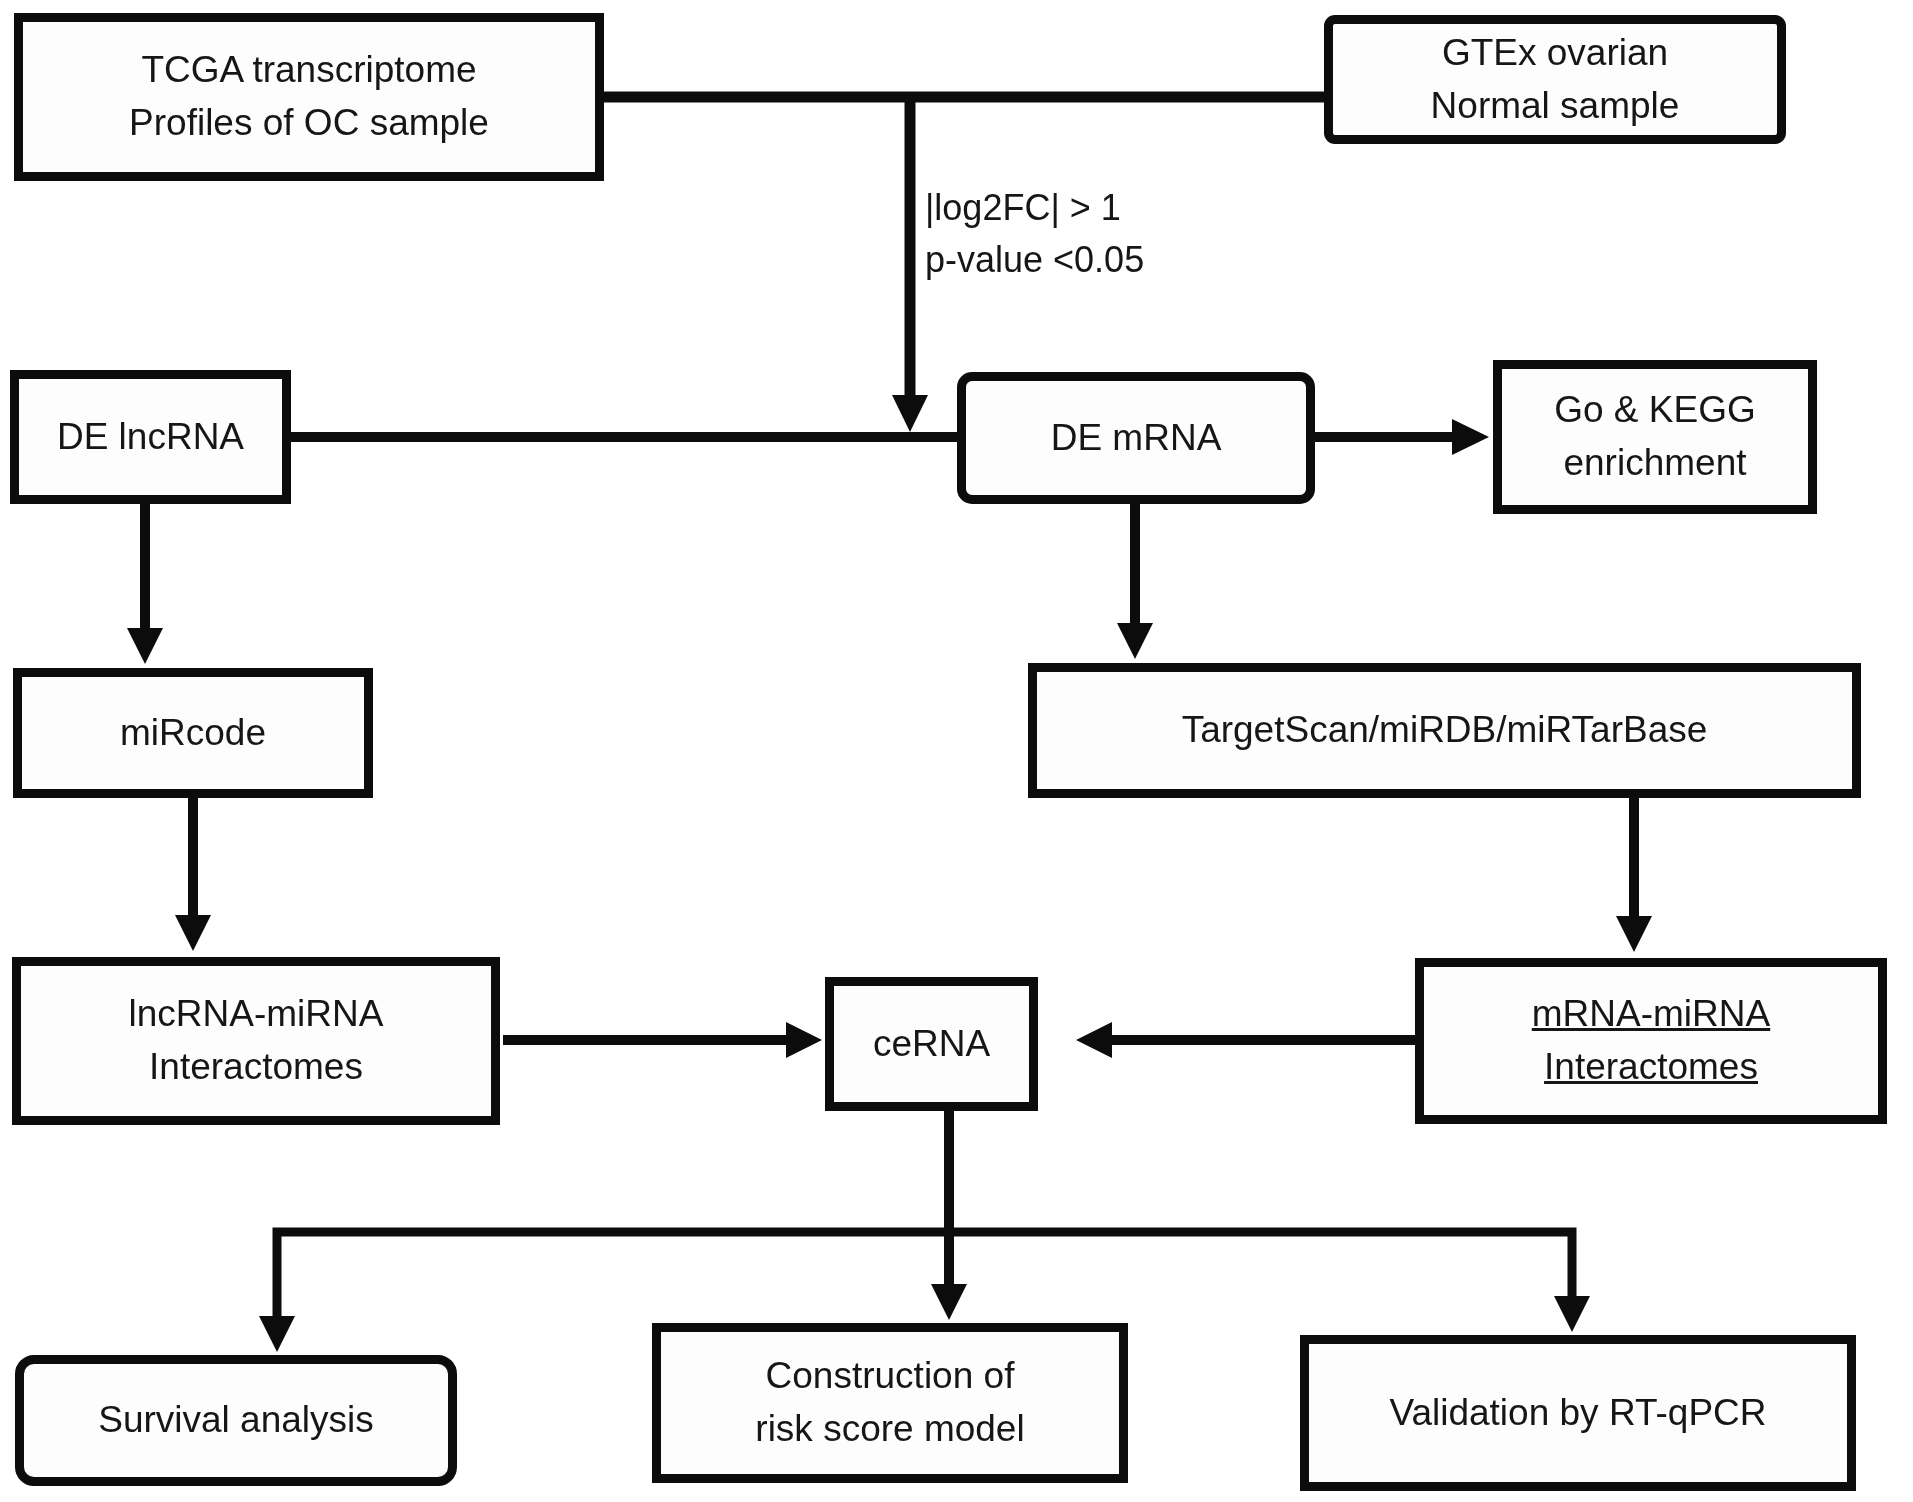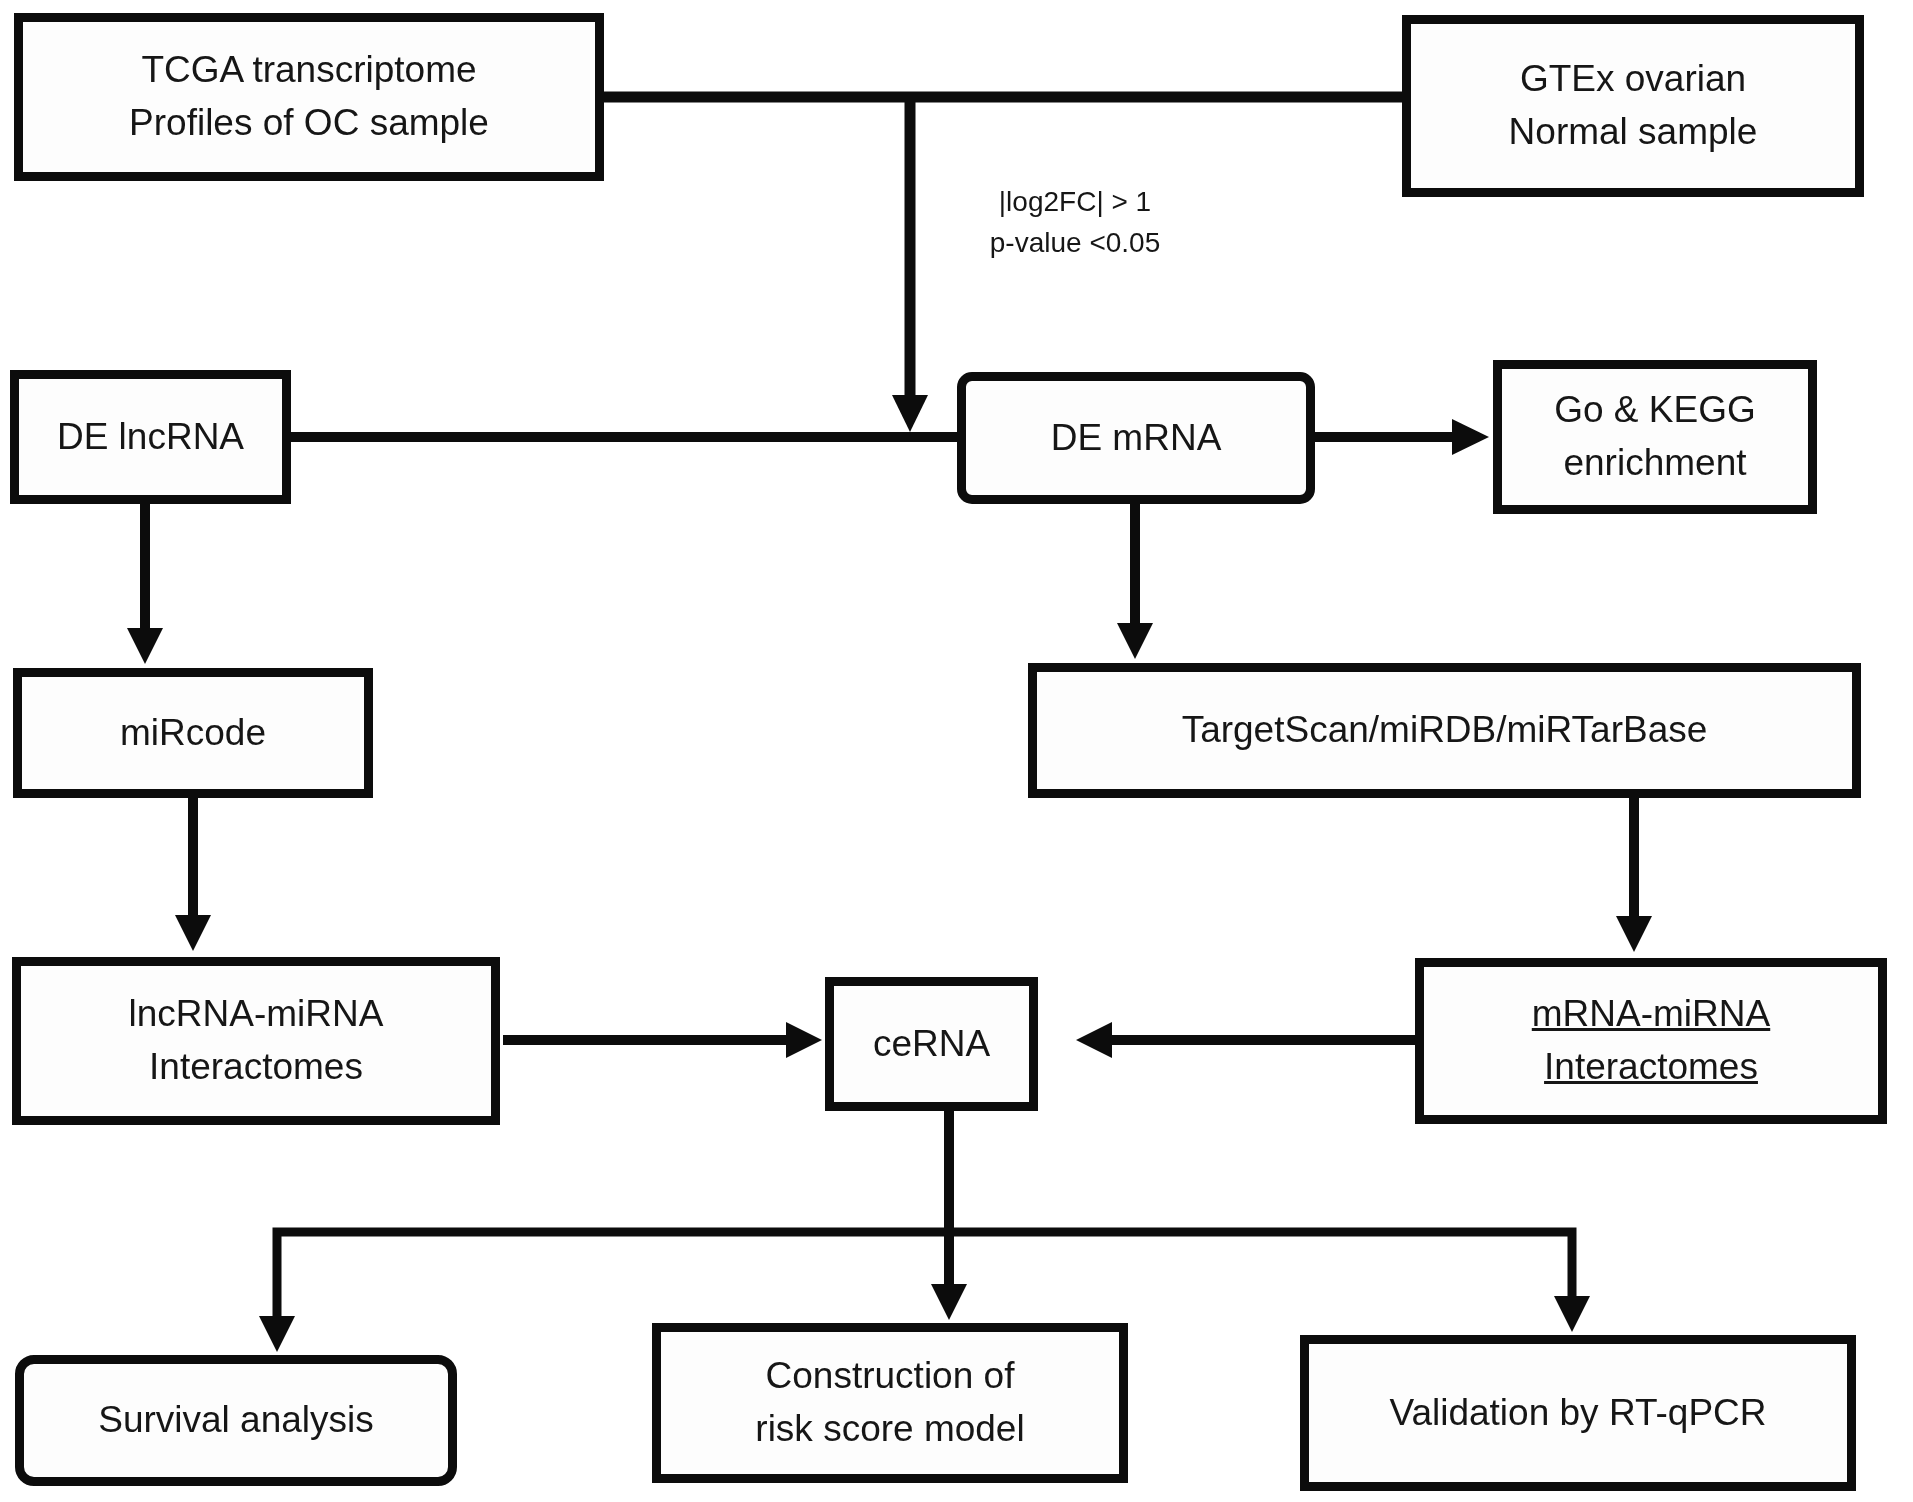--- a/index.html
+++ b/index.html
@@ -39,22 +39,21 @@
     display:flex;
     align-items:center;
     justify-content:center;
     text-align:center;
     font-size:37px;
     line-height:1.42;
     color:var(--text);
   }
   .annotation{
     position:absolute;
-    text-align:center;
-    font-size:28px;
+    font-size:36px;
     line-height:1.45;
     color:var(--text);
   }
 </style>
 </head>
 <body>
 
 <div class="stage">
 
   <svg class="connectors" viewBox="0 0 1913 1502" xmlns="http://www.w3.org/2000/svg">
@@ -94,21 +93,21 @@
     <polygon points="1554,1296 1590,1296 1572,1332"></polygon>
   </svg>
 
   <div class="node" style="left:14px;top:13px;width:590px;height:168px;">
     <div>
       <div>TCGA transcriptome</div>
       <div>Profiles of OC sample</div>
     </div>
   </div>
 
-  <div class="node" style="left:1402px;top:15px;width:462px;height:182px;">
+  <div class="node" style="left:1324px;top:15px;width:462px;height:129px;border-radius:11px;">
     <div>
       <div>GTEx ovarian</div>
       <div>Normal sample</div>
     </div>
   </div>
 
   <div class="annotation" style="left:925px;top:182px;width:300px;">
     <div>|log2FC| &gt; 1</div>
     <div>p-value &lt;0.05</div>
   </div>

